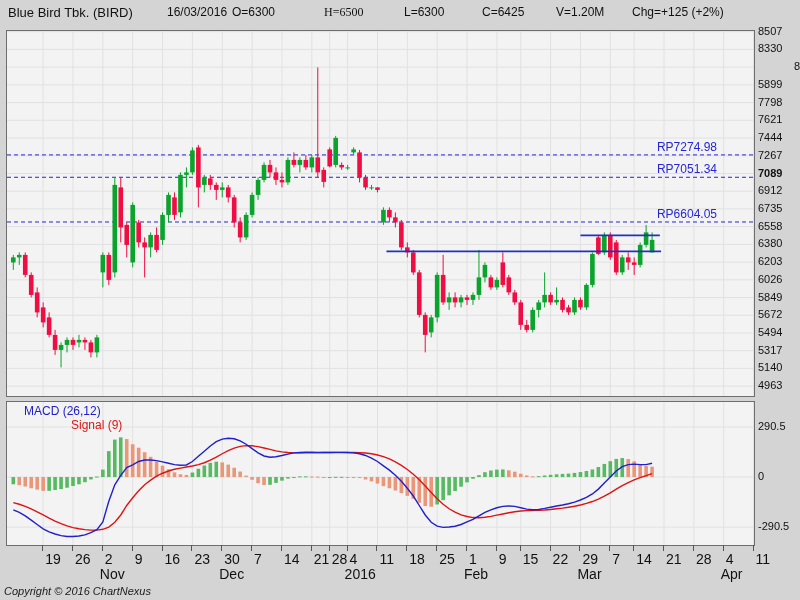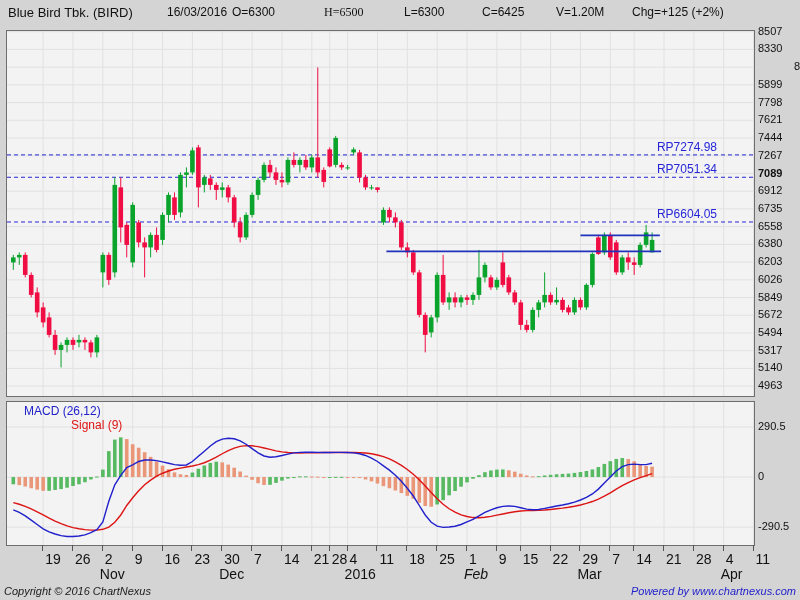--- a/index.html
+++ b/index.html
@@ -523,20 +523,19 @@
       <div class="xlab" style="left: 666.03px; top: 551px;">21</div>
       <div class="tickmark" style="left: 692.88px; top: 545px;"></div>
       <div class="xlab" style="left: 695.88px; top: 551px;">28</div>
       <div class="tickmark" style="left: 722.73px; top: 545px;"></div>
       <div class="xlab" style="left: 725.73px; top: 551px;">4</div>
       <div class="tickmark" style="left: 752.58px; top: 545px;"></div>
       <div class="xlab" style="left: 755.58px; top: 551px;">11</div>
       <div class="xlab" style="left: 99.85px; top: 566px;">Nov</div>
       <div class="xlab" style="left: 219.25px; top: 566px;">Dec</div>
       <div class="xlab" style="left: 344.62px; top: 566px;">2016</div>
-      <div class="xlab" style="left: 464.02px; top: 566px; font-style: italic;">Feb</div>
+      <div class="xlab" style="left: 464.02px; top: 566px;">Feb</div>
       <div class="xlab" style="left: 577.45px; top: 566px;">Mar</div>
       <div class="xlab" style="left: 720.73px; top: 566px;">Apr</div>
     </div>
 
   <div class="foot" style="left:4px;top:585px;">Copyright © 2016 ChartNexus</div>
-  <div class="foot" style="right:4px;top:585px;color:#2222cc;">Powered by www.chartnexus.com</div>
 </div>
 
 </body></html>

